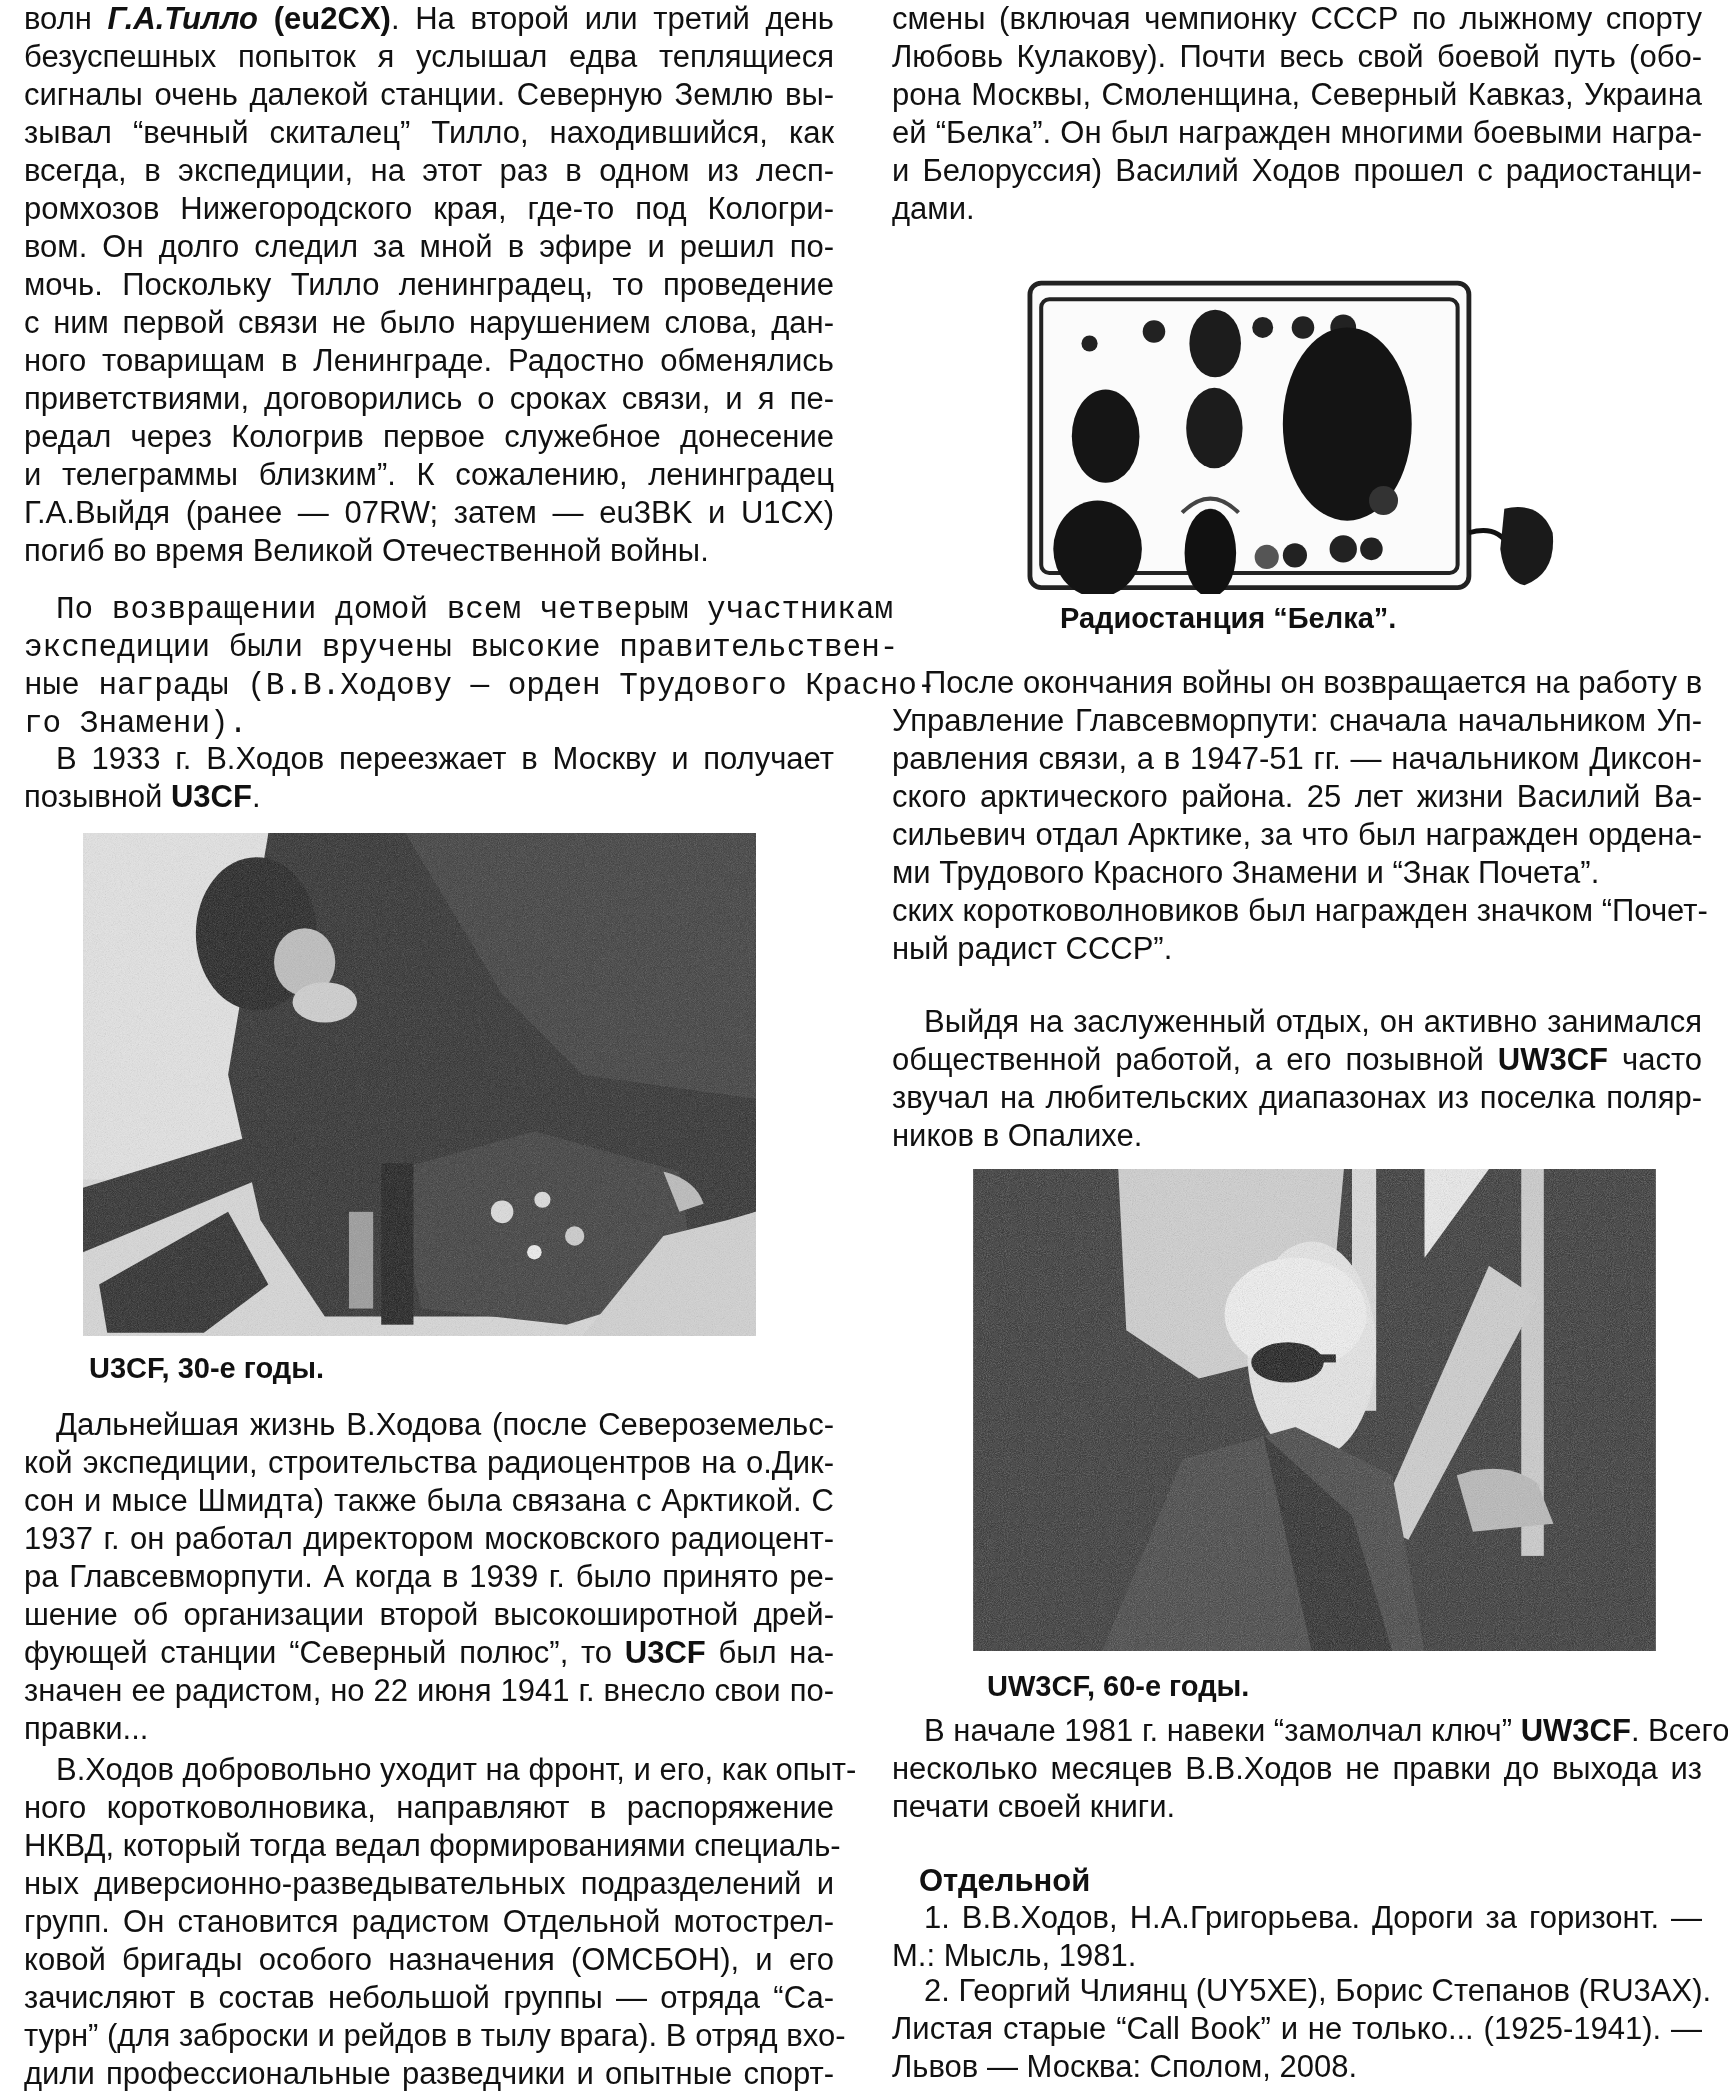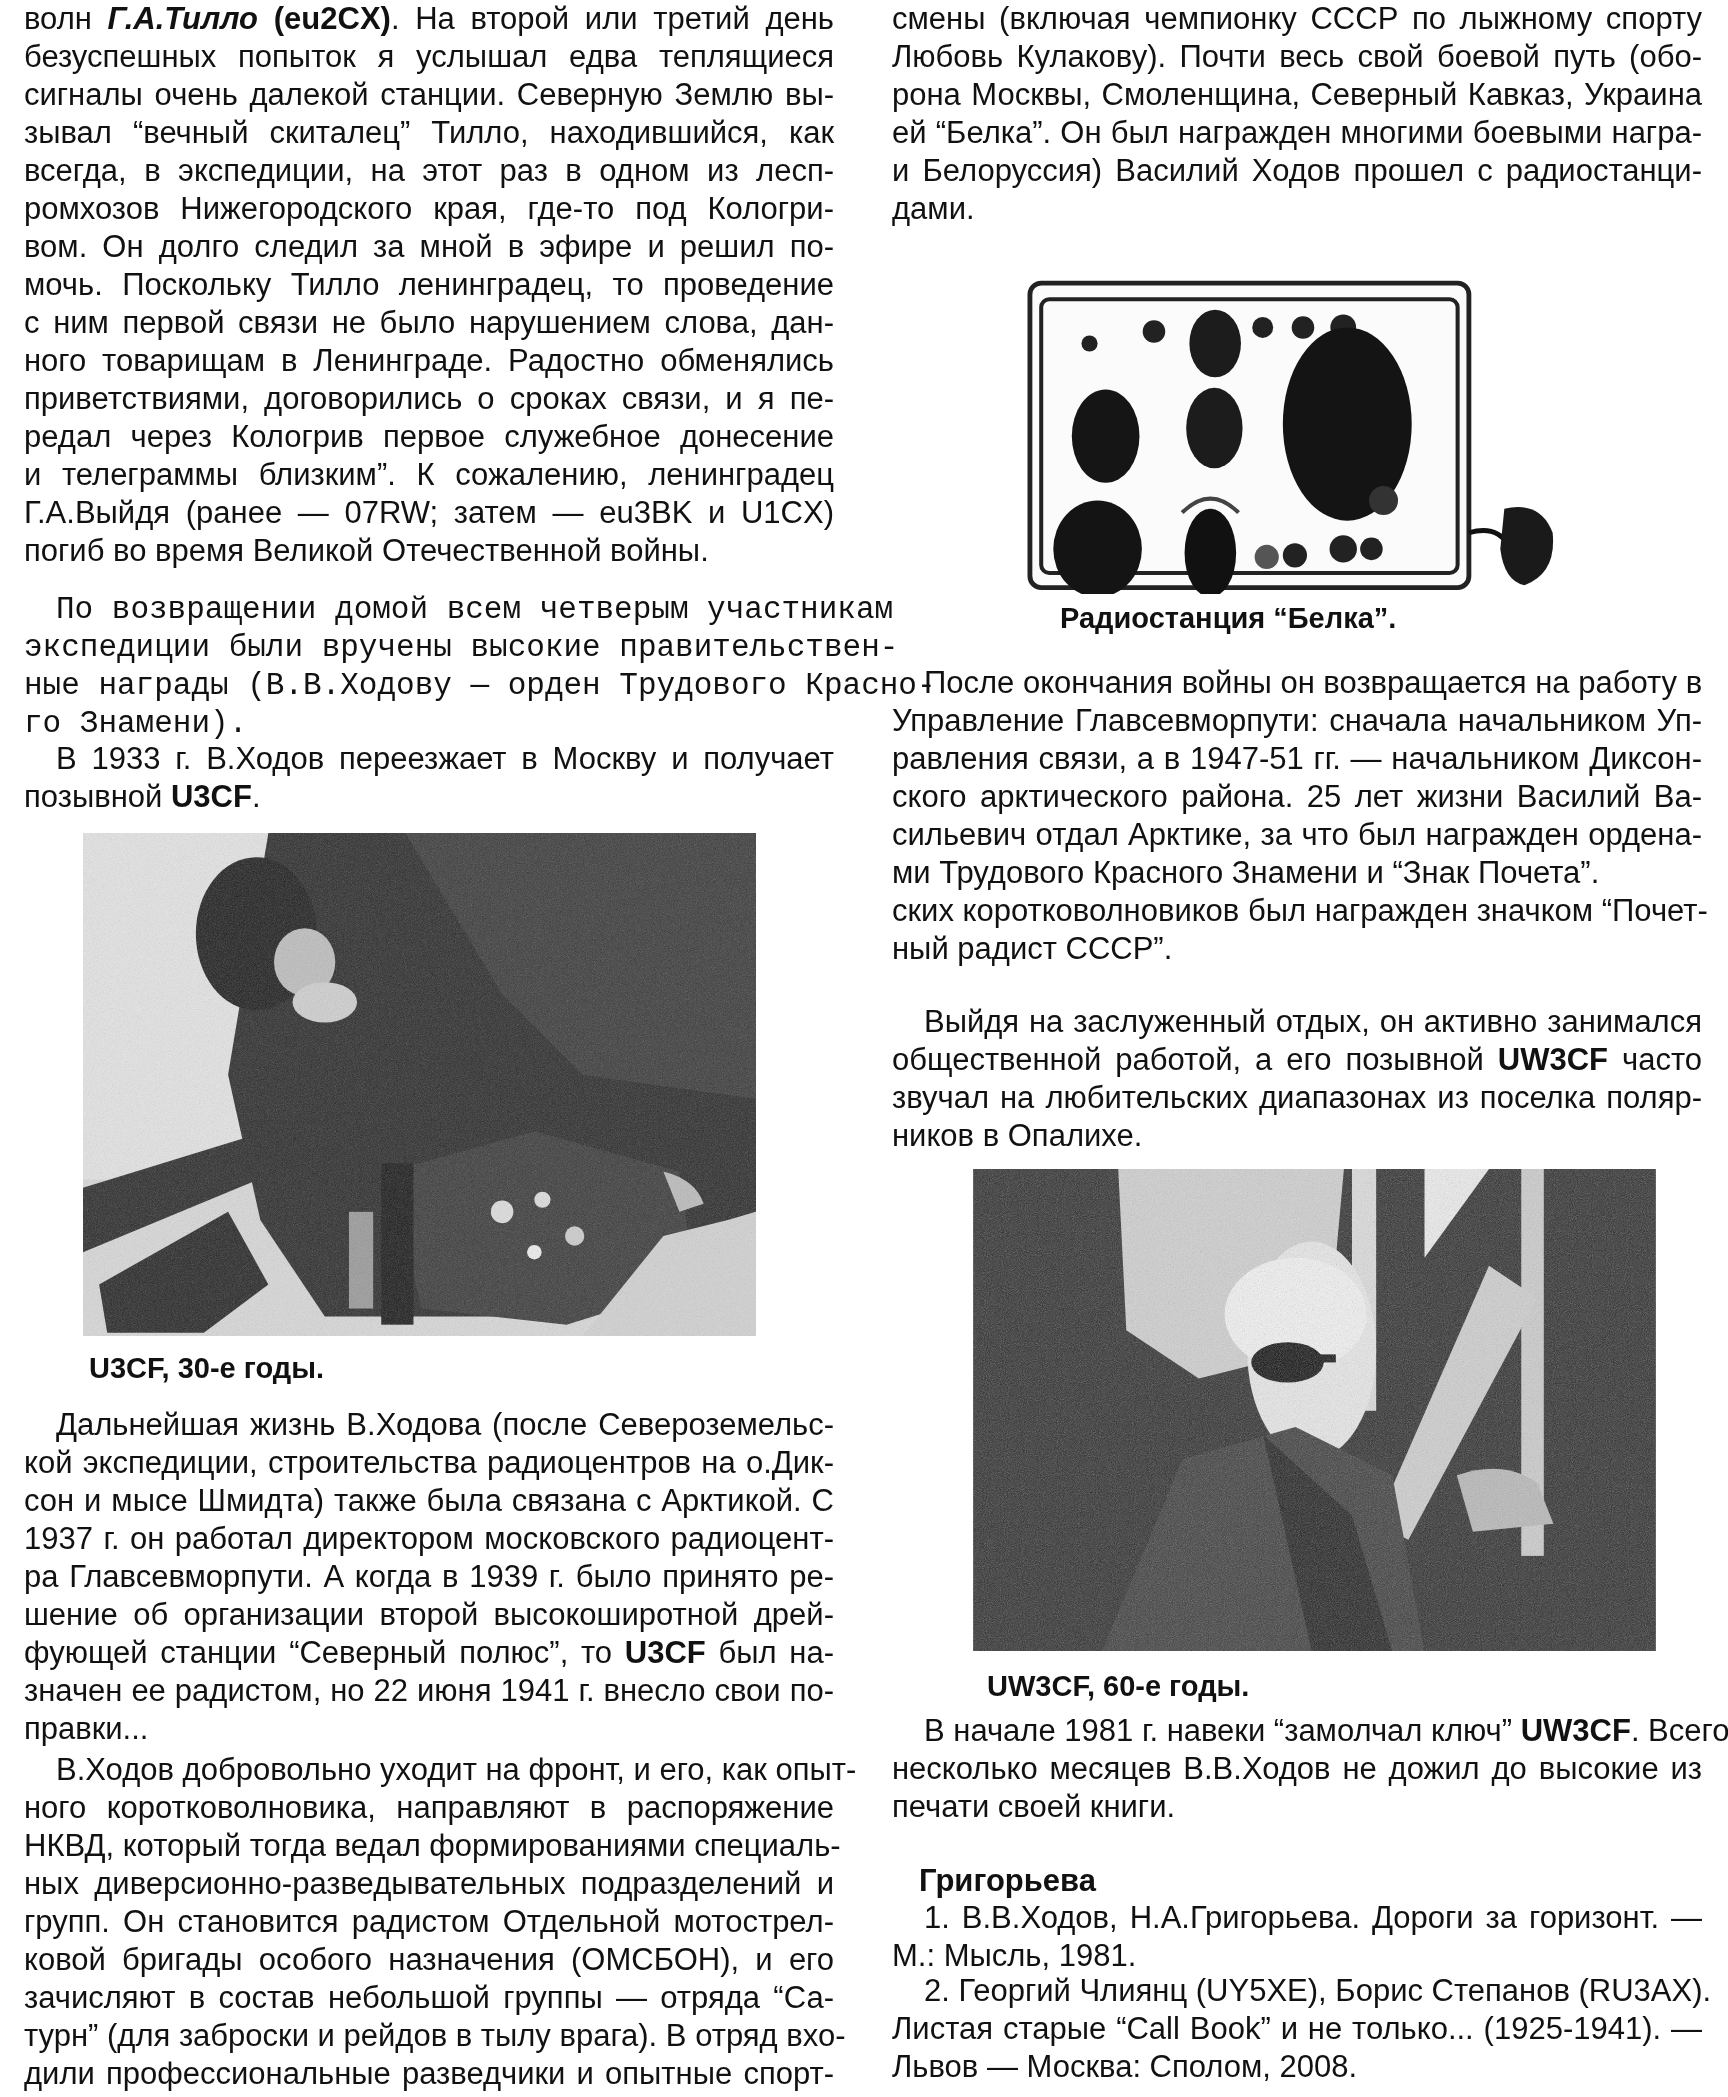--- a/index.html
+++ b/index.html
@@ -197,25 +197,25 @@
     <path d="M160 598 L260 360 L400 320 L520 380 L560 598 Z" fill="#3d3d3d"></path>
     <path d="M360 330 L470 430 L520 598 L420 598 Z" fill="#222"></path>
     <path d="M600 380 Q660 360 700 390 L720 440 L620 450 Z" fill="#b8b8b8"></path>
     <rect width="847" height="598" fill="#777" filter="url(#grain3)"></rect>
   </svg>
 </div>
 <div class="cap" style="left:987px; top:1669px;">UW3CF,  60-е годы.</div>
 
 <div class="blk right" style="top:1712px;">
   <span class="ln ind"><span>В начале 1981 г. навеки “замолчал ключ” </span><b>UW3CF</b><span>. Всего</span></span>
-  <span class="ln">несколько месяцев В.В.Ходов не дожил до высокие из</span>
+  <span class="ln">несколько месяцев В.В.Ходов не правки до выхода из</span>
   <span class="ln last">печати своей книги.</span>
 </div>
 
-<div class="lit-head" style="left:919px; top:1862px;">Григорьева</div>
+<div class="lit-head" style="left:919px; top:1862px;">Отдельной</div>
 
 <div class="blk right" style="top:1899px;">
   <span class="ln ind">1. В.В.Ходов, Н.А.Григорьева. Дороги за горизонт. —</span>
   <span class="ln last">М.: Мысль, 1981.</span>
 </div>
 
 <div class="blk right" style="top:1972px;">
   <span class="ln ind">2. Георгий Члиянц (UY5XE), Борис Степанов (RU3AX).</span>
   <span class="ln">Листая старые “Call Book” и не только... (1925-1941). —</span>
   <span class="ln last">Львов — Москва: Сполом, 2008.</span>

